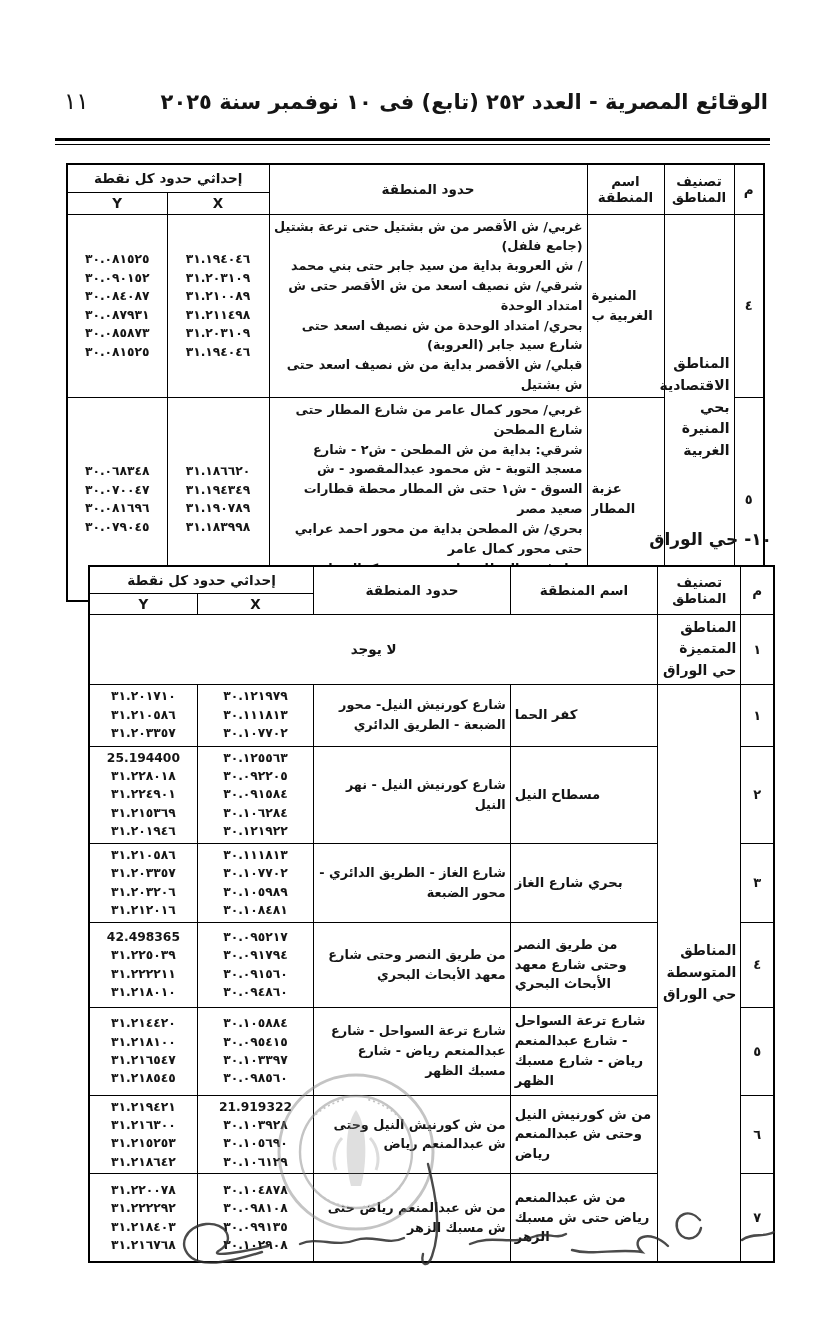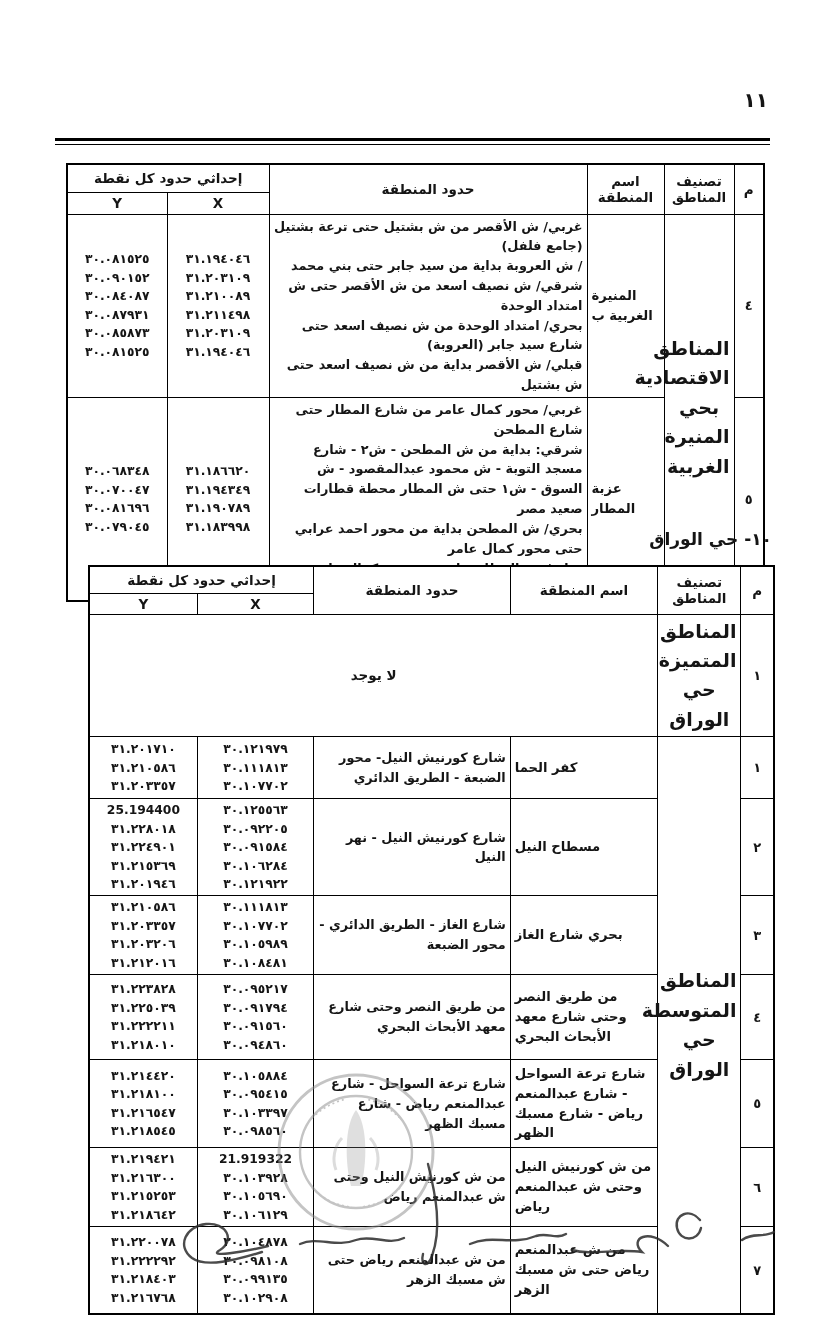--- a/index.html
+++ b/index.html
@@ -8,40 +8,40 @@
     background:#ffffff;overflow:hidden;
     font-family:"DejaVu Sans","Liberation Sans",sans-serif;
     color:#151515;direction:rtl;
   }
   
   .hdr{
     position:absolute;top:88px;right:62px;left:58px;
     display:flex;justify-content:space-between;align-items:baseline;
     font-size:21px;font-weight:700;letter-spacing:0;
   }
-  .hdr .pnum{font-size:20px;font-weight:700;padding-left:6px;}
+  .hdr .pnum{font-size:23px;font-weight:400;padding-left:6px;}
   .hdr-rule{
     position:absolute;top:138px;right:60px;left:55px;height:3px;
     border-top:3px solid #000;border-bottom:1px solid #000;
   }
   
   .section-title{
     position:absolute;top:529px;right:58px;
     font-size:17px;font-weight:700;
   }
   
   table.gz{border-collapse:collapse;table-layout:fixed;background:#fff;}
   table.gz,.gz th,.gz td{border:1.6px solid #000;}
   table.gz{border-width:2px;}
   .gz th{font-size:13.5px;font-weight:700;text-align:center;padding:2px;}
   .gz td{vertical-align:middle;padding:2px 4px;}
   .t1{position:absolute;top:163px;right:65px;width:697px;}
   .t2{position:absolute;top:565px;right:55px;width:687px;}
   .numcell{font-size:13px;font-weight:700;text-align:center;}
-  .classcell{font-size:19px;font-weight:700;text-align:center;line-height:1.55;padding:2px 3px;}
+  .classcell{font-size:14px;font-weight:700;text-align:right;line-height:1.55;padding:2px 3px;}
   .namecell{font-size:13.2px;font-weight:700;text-align:left;line-height:1.5;}
   .boundcell{
     font-size:12.8px;font-weight:600;
     line-height:1.55;padding:3px 8px;white-space:pre-line;vertical-align:middle;
   }
   .nonecell{font-size:13.5px;font-weight:700;text-align:center;}
   .coordcell{padding:1px 2px;}
   .coordcell div{
     font-size:12.3px;font-weight:700;text-align:center;line-height:1.5;
     direction:ltr;unicode-bidi:embed;
@@ -55,20 +55,21 @@
   
   .stamp{position:absolute;left:272px;top:1068px;width:168px;height:168px;pointer-events:none;}
   .signs{position:absolute;left:0;top:1150px;width:830px;height:174px;pointer-events:none;}
 </style>
 </head>
 <body>
 
 <div class="page">
 
   <div class="hdr">
+    <div>الوقائع المصرية - العدد ٢٥٢ (تابع) فى ١٠ نوفمبر سنة ٢٠٢٥</div>
     <div class="pnum">١١</div>
   </div>
   <div class="hdr-rule"></div>
 
   <table class="gz t1">
     <colgroup>
       <col style="width:30px">
         <col style="width:70px">
         <col style="width:77px">
       <col style="width:318px">
@@ -224,21 +225,21 @@
         <td class="numcell">٤</td>
         <td class="namecell">من طريق النصر وحتى شارع معهد الأبحاث البحري</td>
         <td class="boundcell">من طريق النصر وحتى شارع معهد الأبحاث البحري</td>
         <td class="coordcell">
             <div>٣٠.٠٩٥٢١٧</div>
             <div>٣٠.٠٩١٧٩٤</div>
             <div>٣٠.٠٩١٥٦٠</div>
             <div>٣٠.٠٩٤٨٦٠</div>
           </td>
         <td class="coordcell">
-            <div>٣١.٢٢٣٨٢٨</div>
+            <div>42.498365</div>
             <div>٣١.٢٢٥٠٣٩</div>
             <div>٣١.٢٢٢٢١١</div>
             <div>٣١.٢١٨٠١٠</div>
           </td>
       </tr>
       <tr class="r5">
         <td class="numcell">٥</td>
         <td class="namecell">شارع ترعة السواحل - شارع عبدالمنعم رياض - شارع مسبك الظهر</td>
         <td class="boundcell">شارع ترعة السواحل - شارع عبدالمنعم رياض - شارع مسبك الظهر</td>
         <td class="coordcell">

